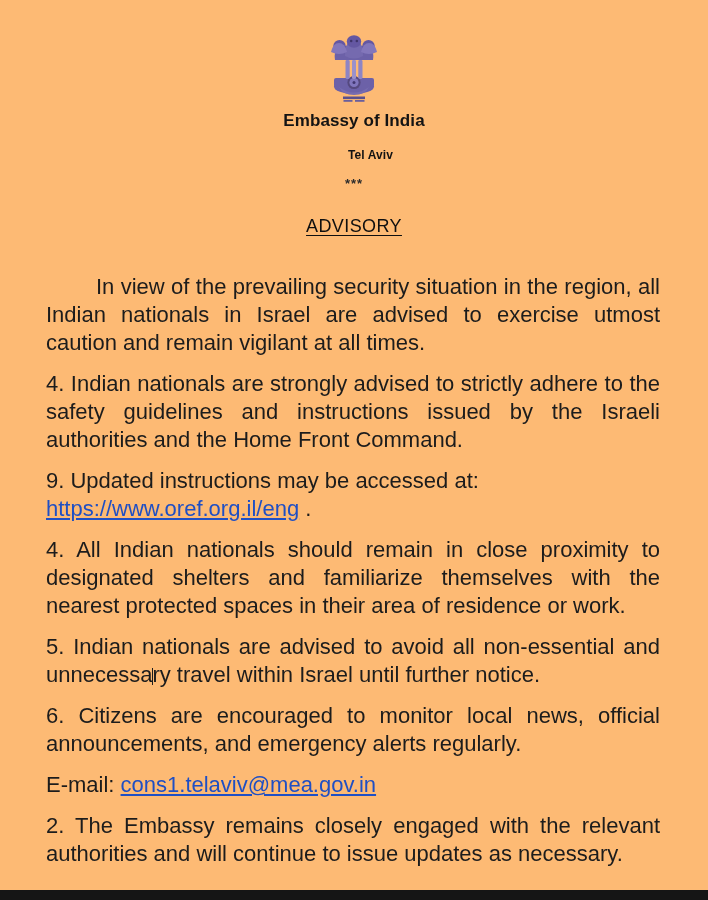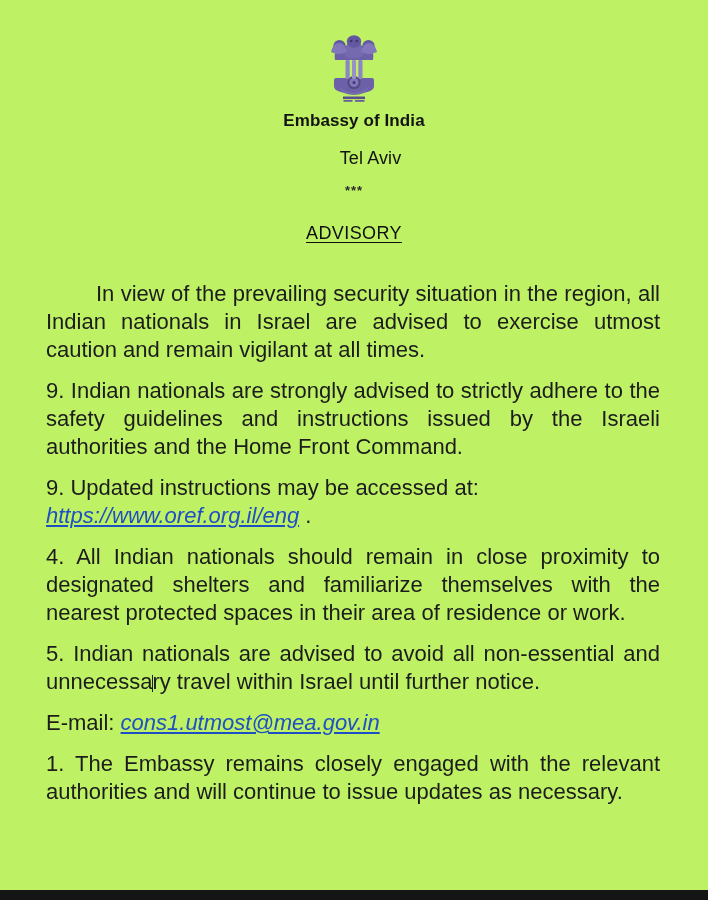--- a/index.html
+++ b/index.html
@@ -14,21 +14,21 @@
     overflow: hidden;
     font-family: "Liberation Sans", sans-serif;
     color: #1b1b1b;
   }
 
   .page {
     position: relative;
     width: 708px;
     height: 900px;
     box-sizing: border-box;
-    background: #bef264;
+    background: #fdba74;
   }
 
   
   .masthead {
     padding-top: 16px;
     text-align: center;
   }
 
   .emblem {
     display: block;
@@ -39,22 +39,22 @@
 
   .org-name {
     font-size: 17px;
     font-weight: bold;
     letter-spacing: 0.1px;
     margin-top: 7px;
     color: #131313;
   }
 
   .org-city {
-    font-size: 18px;
-    font-weight: normal;
+    font-size: 12px;
+    font-weight: bold;
     letter-spacing: 0.1px;
     margin-top: 17px;
     color: #131313;
     margin-left: 33px;
   }
 
   .stars {
     font-size: 13px;
     font-weight: bold;
     letter-spacing: 1px;
@@ -94,21 +94,20 @@
   }
 
   p.para.nojustify {
     text-align: left;
   }
 
   .weblink, .maillink {
     color: #1f4fc4;
     text-decoration: underline;
     text-underline-offset: 2px;
-    font-style: italic;
   }
 
   
   .caret {
     display: inline-block;
     width: 1px;
     height: 17px;
     background: #1c1c1c;
     vertical-align: -3px;
     margin: 0 -0.5px;
@@ -173,31 +172,32 @@
     <div class="org-name">Embassy of India</div>
     <div class="org-city">Tel Aviv</div>
     <div class="stars">***</div>
     <div class="doc-title">ADVISORY</div>
   </div>
 
   <div class="body-wrap">
 
     <p class="para first">In view of the prevailing security situation in the region, all Indian nationals in Israel are advised to exercise utmost caution and remain vigilant at all times.</p>
 
-    <p class="para">9. Indian nationals are strongly advised to strictly adhere to the safety guidelines and instructions issued by the Israeli authorities and the Home Front Command.</p>
+    <p class="para">4. Indian nationals are strongly advised to strictly adhere to the safety guidelines and instructions issued by the Israeli authorities and the Home Front Command.</p>
 
     <p class="para nojustify"><span>9. Updated instructions may be accessed at: </span><a class="weblink" href="#">https://www.oref.org.il/eng</a><span> .</span></p>
 
     <p class="para">4. All Indian nationals should remain in close proximity to designated shelters and familiarize themselves with the nearest protected spaces in their area of residence or work.</p>
 
     <p class="para"><span>5. Indian nationals are advised to avoid all non-essential and unnecessa</span><span class="caret"></span><span>ry travel within Israel until further notice.</span></p>
 
-
-
-
-    <p class="para nojustify"><span>E-mail: </span><a class="maillink" href="#">cons1.utmost@mea.gov.in</a></p>
-
-    <p class="para">1. The Embassy remains closely engaged with the relevant authorities and will continue to issue updates as necessary.</p>
+    <p class="para">6. Citizens are encouraged to monitor local news, official announcements, and emergency alerts regularly.</p>
+
+
+
+    <p class="para nojustify"><span>E-mail: </span><a class="maillink" href="#">cons1.telaviv@mea.gov.in</a></p>
+
+    <p class="para">2. The Embassy remains closely engaged with the relevant authorities and will continue to issue updates as necessary.</p>
 
   </div>
 
   <div class="bottom-bar"></div>
 </div>
 
 </body></html>

